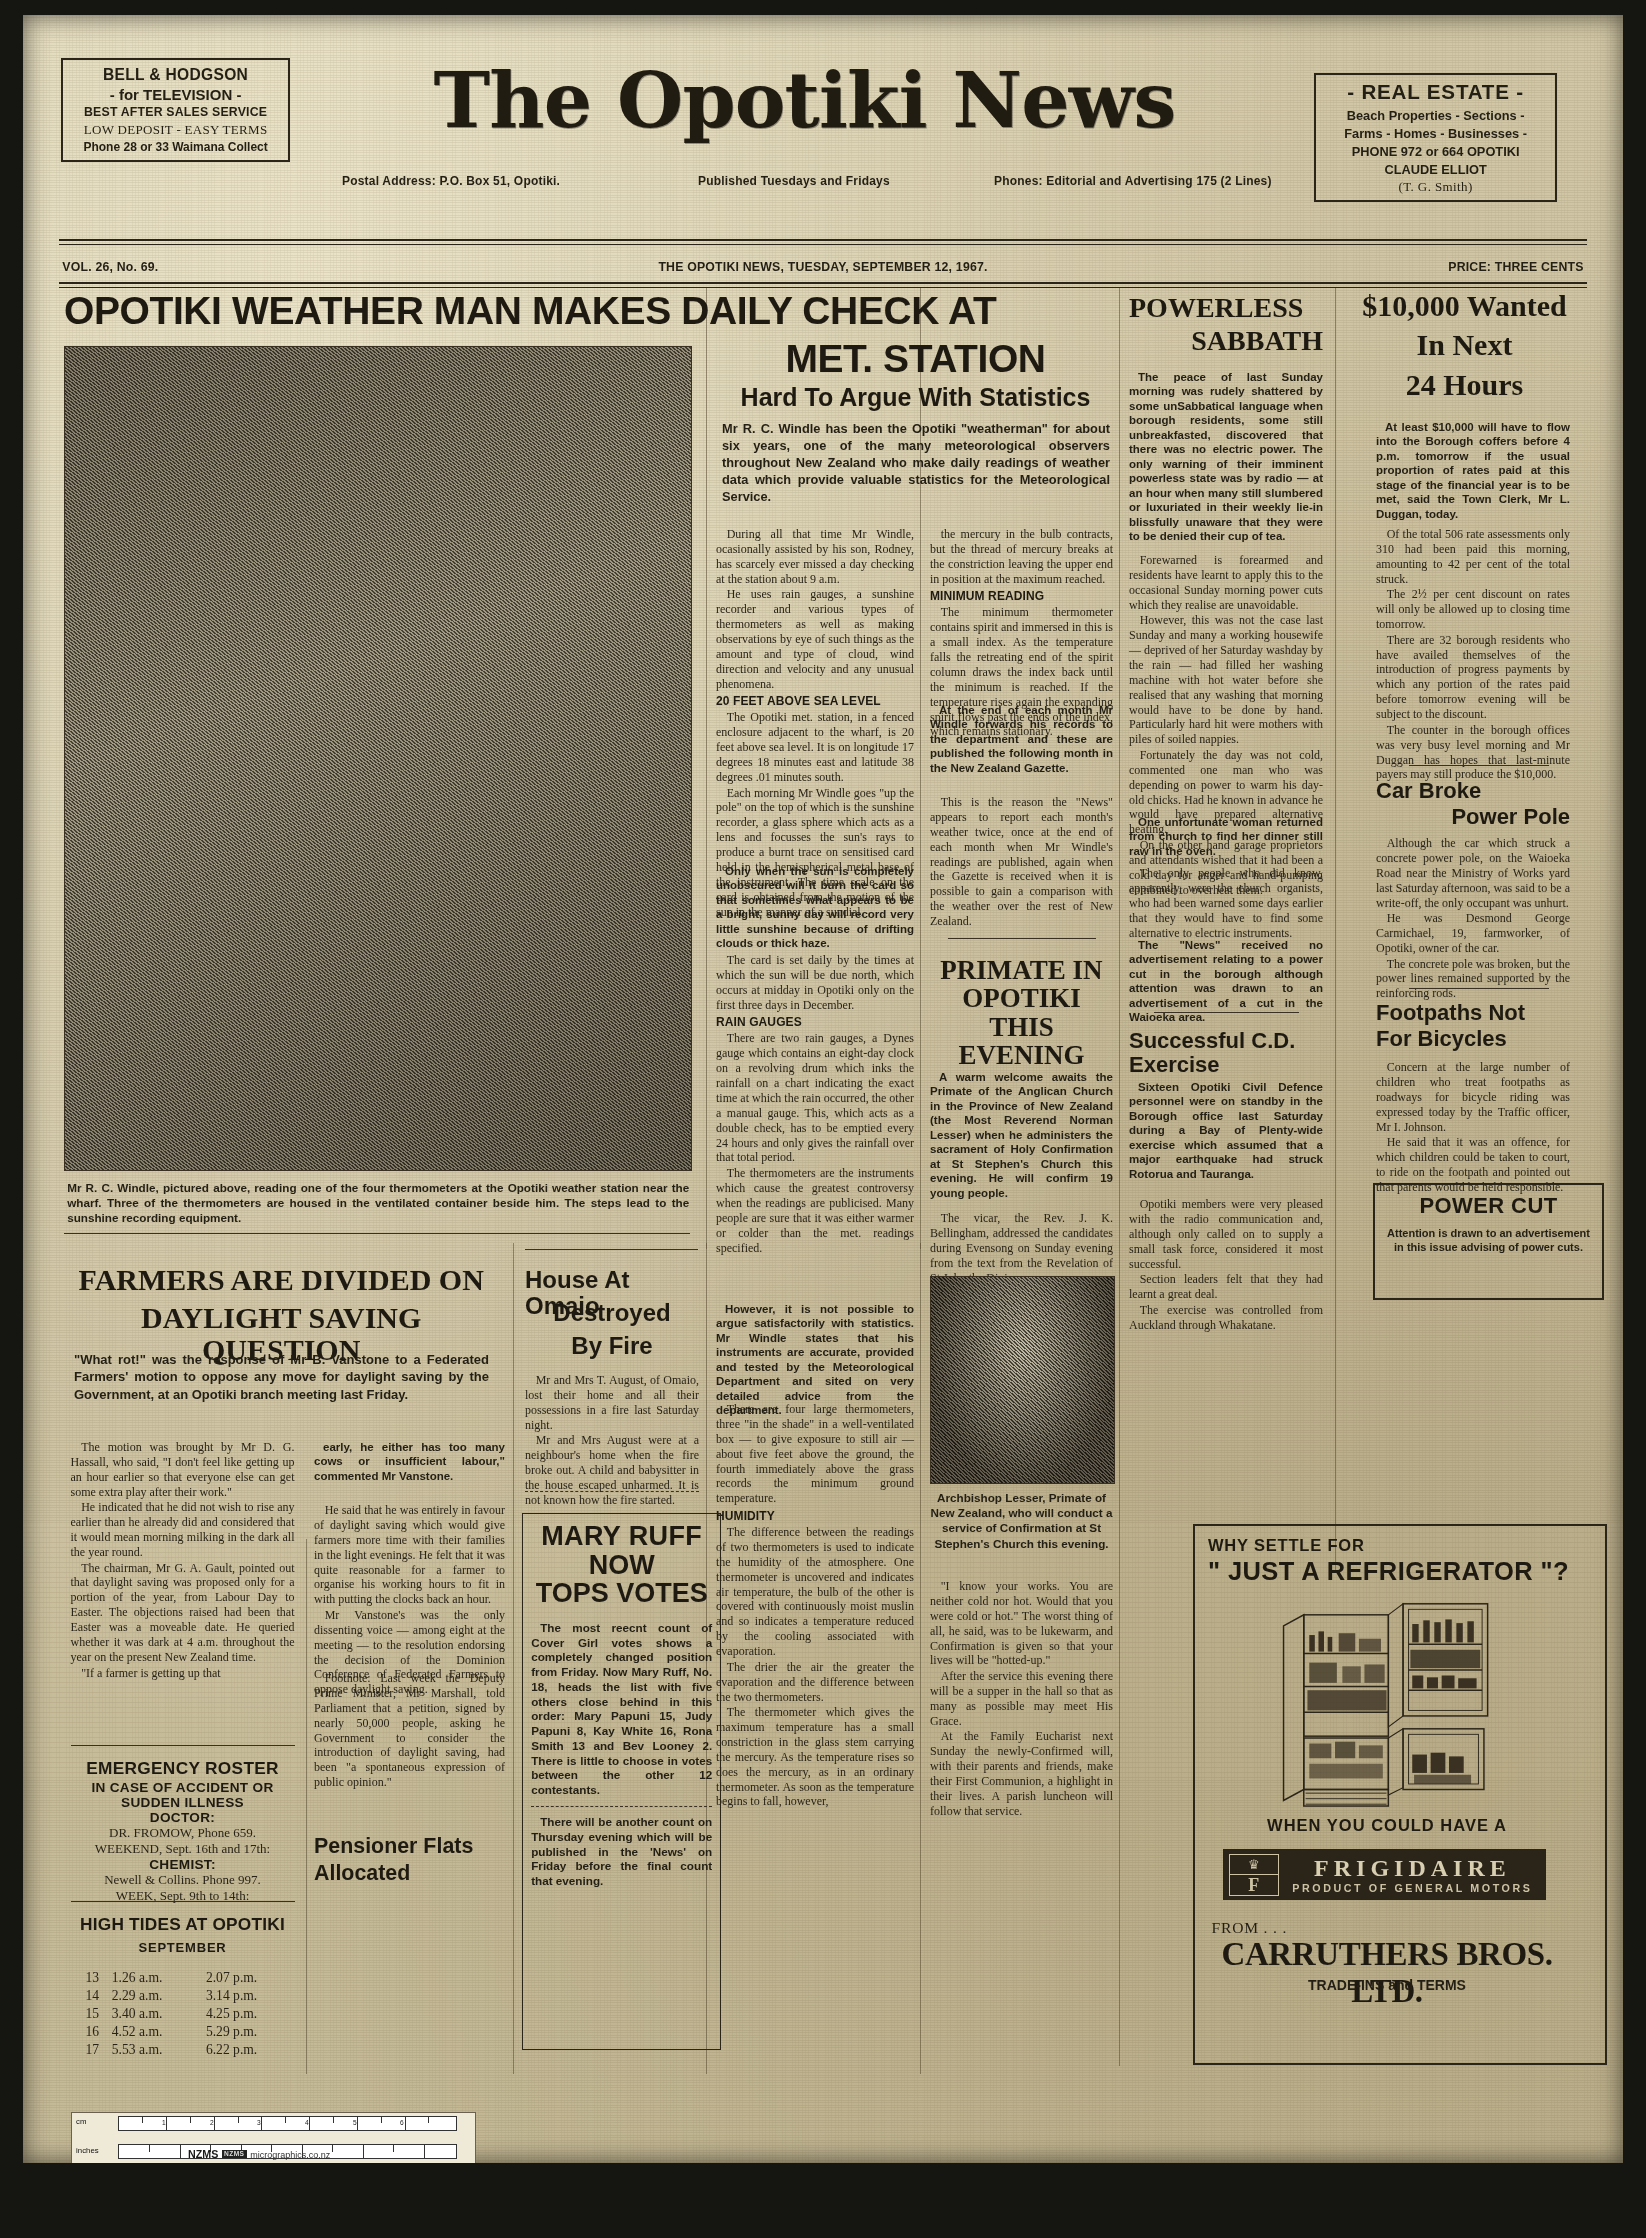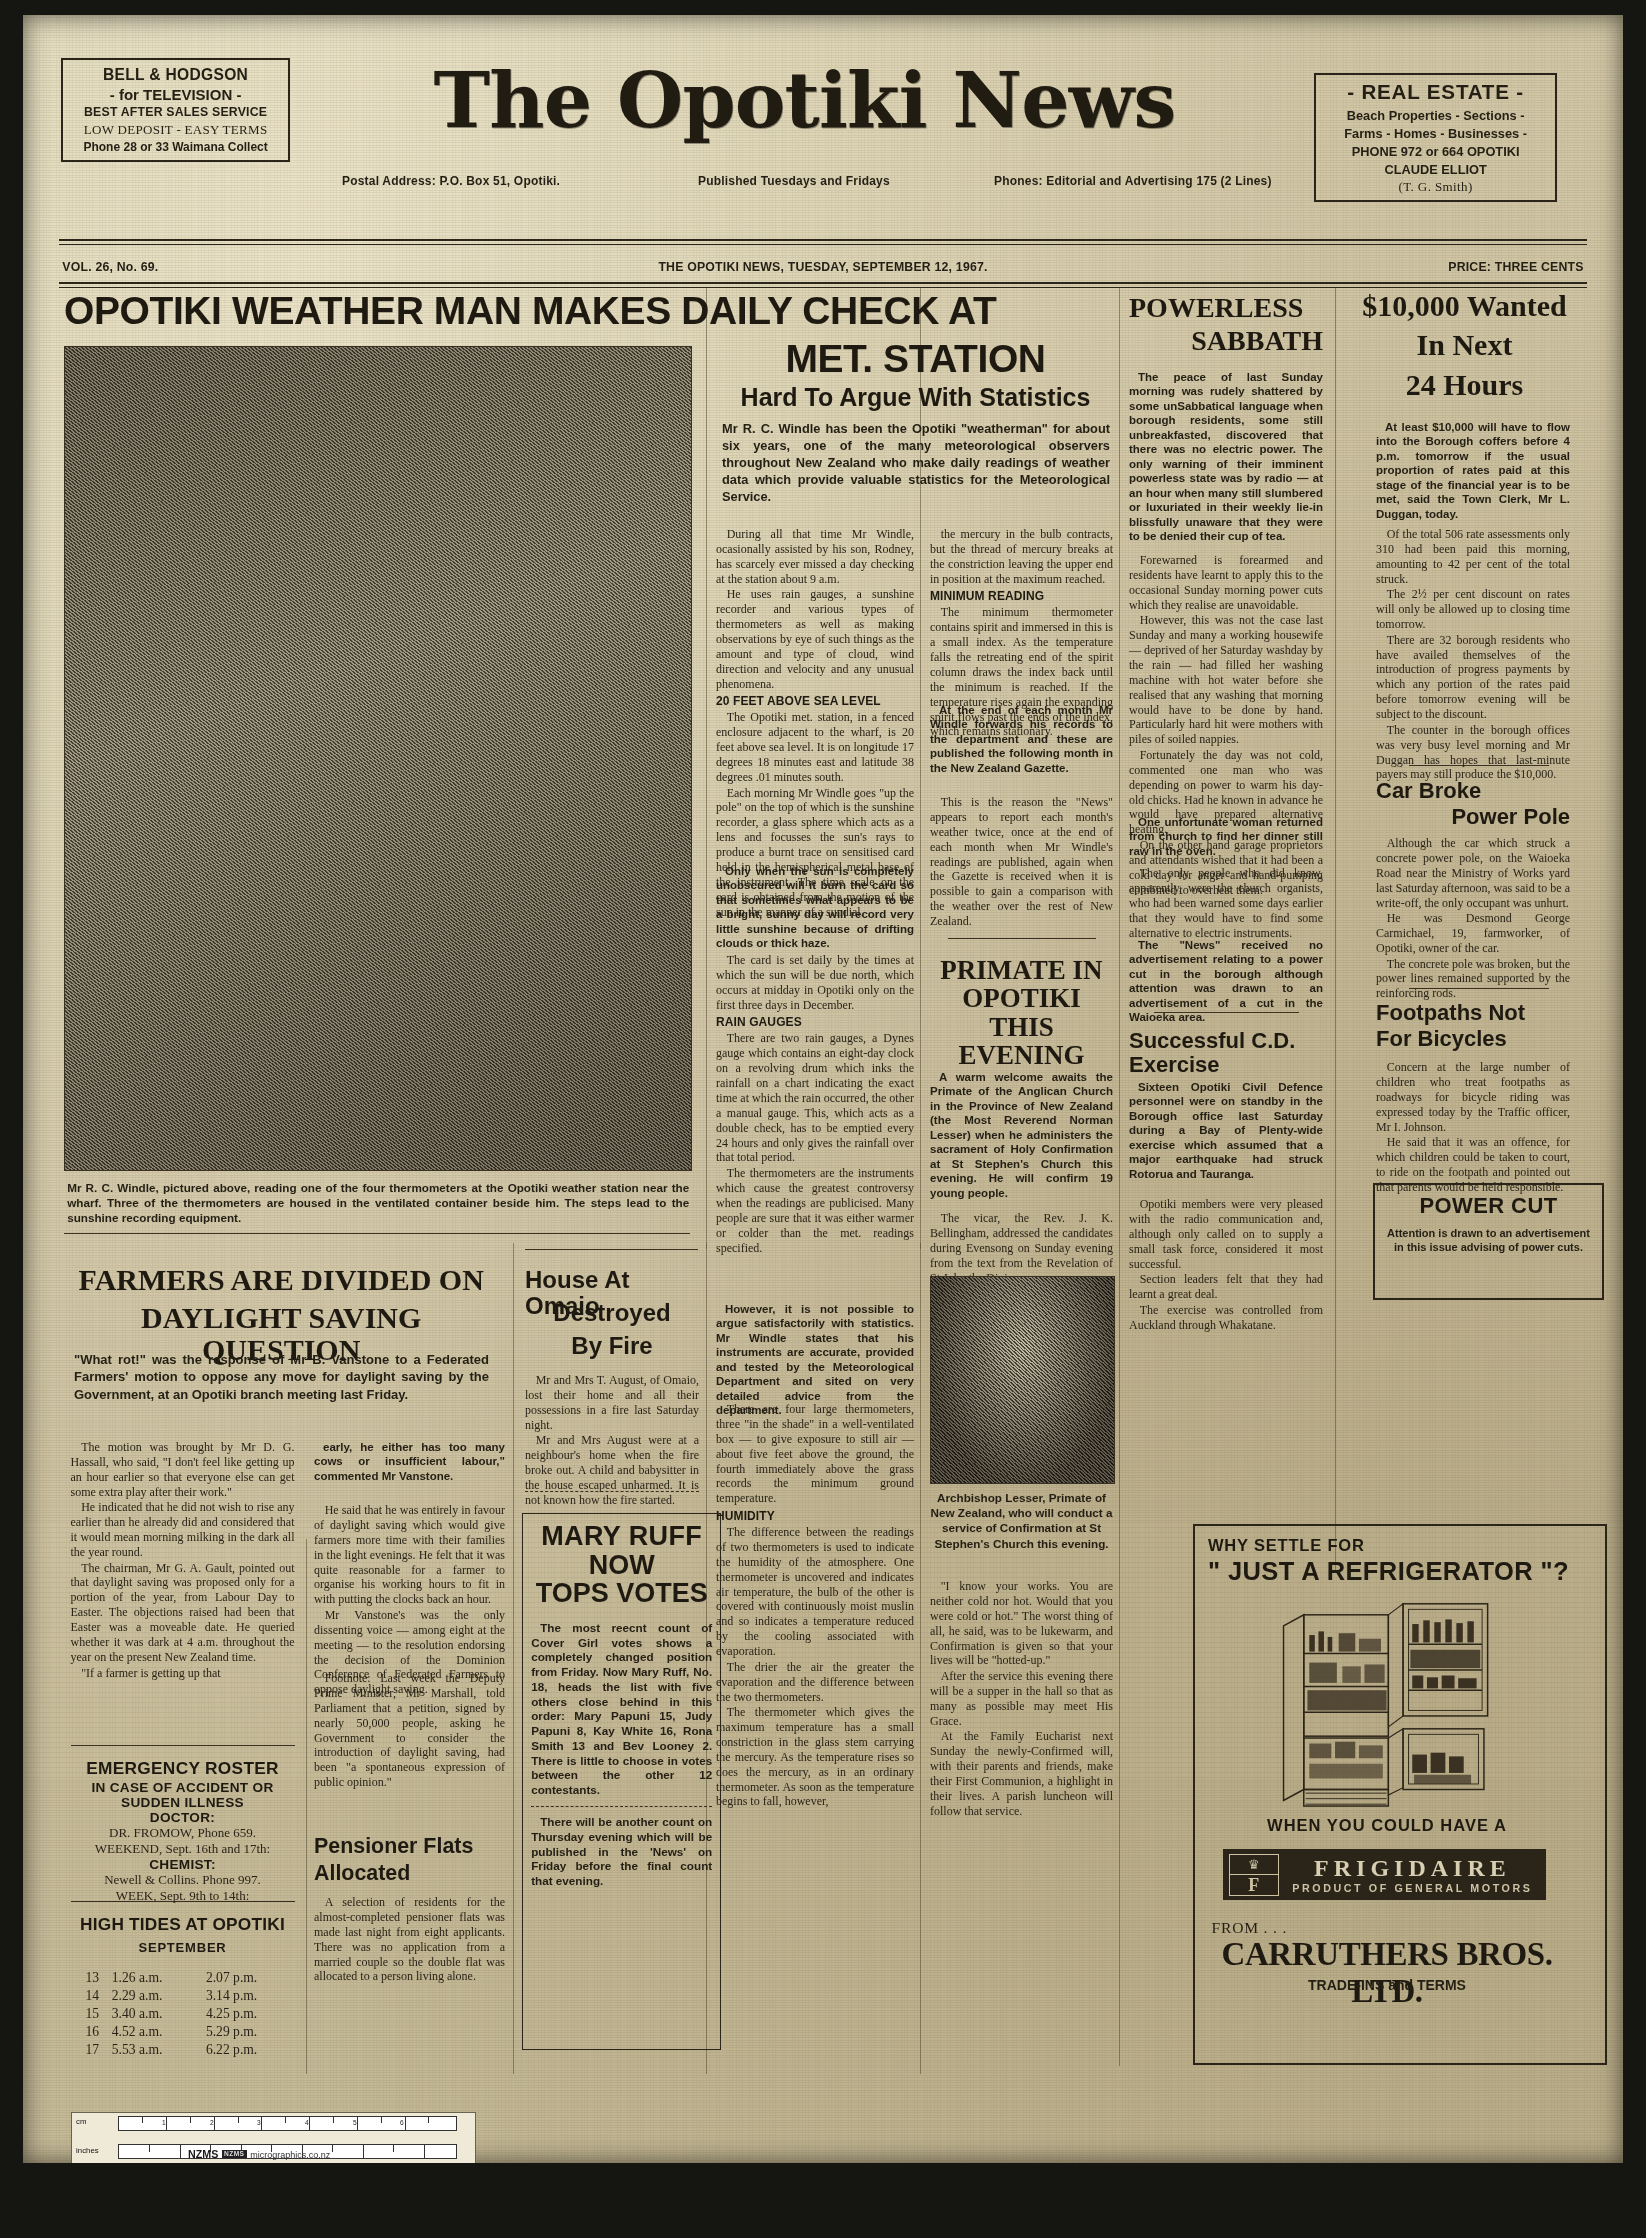--- a/index.html
+++ b/index.html
@@ -436,23 +436,20 @@
             <td style="padding:0.8px 0 0.8px 15px;">17</td>
             <td>5.53 a.m.</td>
             <td>6.22 p.m.</td>
           </tr>
         </tbody>
       </table>
     </div>
 
     <h3 class="hd-sans" style="position:absolute;left:255px;top:1547px;width:191px;font-size:21.4px;">Pensioner Flats</h3>
     <h3 class="hd-sans" style="position:absolute;left:255px;top:1574px;width:191px;font-size:21.4px;">Allocated</h3>
-    <div class="bodytext" style="position:absolute;left:255px;top:1607px;width:191px;">
-      <p>A selection of residents for the almost-completed pensioner flats was made last night from eight applicants. There was no application from a married couple so the double flat was allocated to a person living alone.</p>
-    </div>
 
     <hr class="hr-s" style="position:absolute;left:466px;top:961px;width:173px;margin:0;">
     <h3 class="hd-sans" style="position:absolute;left:466px;top:979px;width:174px;font-size:24px;">House At Omaio</h3>
     <h3 class="hd-sans" style="position:absolute;left:466px;top:1012px;width:174px;font-size:24px;text-align:center;">Destroyed</h3>
     <h3 class="hd-sans" style="position:absolute;left:466px;top:1045px;width:174px;font-size:24px;text-align:center;">By Fire</h3>
     <div class="bodytext" style="position:absolute;left:466px;top:1085px;width:174px;">
       <p>Mr and Mrs T. August, of Omaio, lost their home and all their possessions in a fire last Saturday night.</p>
       <p>Mr and Mrs August were at a neighbour's home when the fire broke out. A child and babysitter in the house escaped unharmed. It is not known how the fire started.</p>
     </div>
     <hr class="hr-dash" style="position:absolute;left:466px;top:1203px;width:174px;margin:0;">

